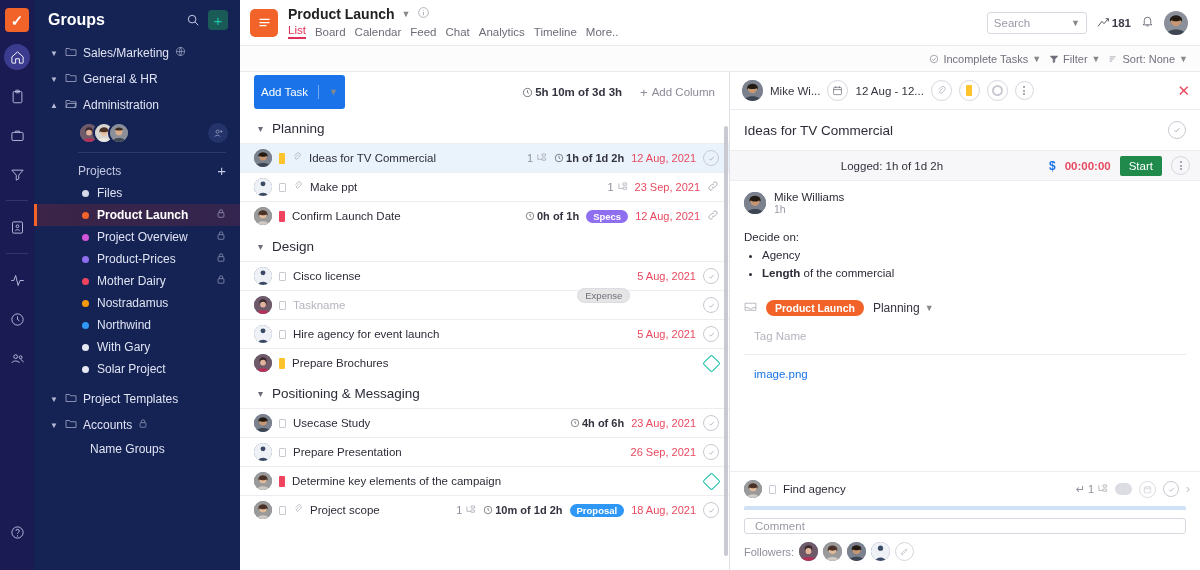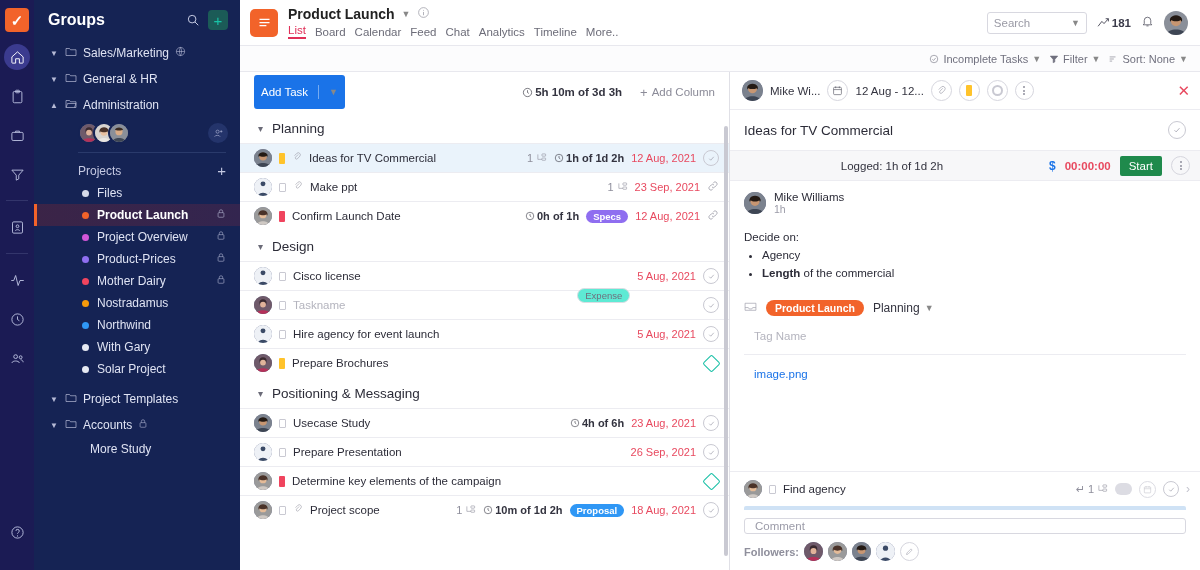--- a/index.html
+++ b/index.html
@@ -172,21 +172,21 @@
   .flag { width: 6px; height: 11px; flex: none; border-radius: 1px; }
   .flag.empty { border: 1px solid #c9c9d2; background: transparent; width:7px; height:9px; }
   .clip svg { width: 10px; height: 11px; stroke: #8f8f9c; fill:none; stroke-width:1.3;}
   .tname { font-size: 11.5px; color: #2c2c38; flex: 1; white-space: nowrap; overflow: hidden; }
   .tname.placeholder { color: #b4b4be; }
   .sub { display: flex; align-items: center; gap: 3px; color: #8f8f9c; font-size: 11px; }
   .sub svg { width: 11px; height: 10px; stroke: #8f8f9c; fill:none; stroke-width:1.3; }
   .time { display: flex; align-items: center; gap: 2px; font-size: 11px; color: #33333f; font-weight: bold; }
   .time svg { width: 10px; height: 10px; stroke: #33333f; fill:none; stroke-width:1.4;}
   .tag { border-radius: 9px; padding: 1px 7px; font-size: 9.5px; color: #fff; font-weight: bold; }
-  .tag.grey { background:#5eead4; color:#6f6f7c; border:1px solid #dcdce3; font-weight:normal;margin-top:38px;}
+  .tag.grey { background:#e5e5e5; color:#6f6f7c; border:1px solid #dcdce3; font-weight:normal;margin-top:38px;}
   .date { font-size: 11px; color: #e8495f; white-space: nowrap; }
   .circ {
     width: 16px; height: 16px; border-radius: 50%; border: 1px solid #c9c9d2;
     display:flex; align-items:center; justify-content:center; flex: none;
   }
   .circ svg { width: 9px; height: 9px; stroke: #9b9ba8; fill:none; stroke-width: 1.8; }
   .diamond {
     width: 13px; height: 13px; border: 1.6px solid #16bfa5; transform: rotate(45deg);
     border-radius: 2px; flex: none; margin-right: 1px;
   }
@@ -274,21 +274,21 @@
   .bar-ico svg { width:9px;height:9px; stroke:#b4b4be; fill:none; stroke-width:1.2;}
   .nextchev { color:#c4c4ce; font-size: 12px; }
   .blue-strip { height: 4px; background: #cfe2f5; margin: 0 14px; border-radius:2px 2px 0 0; }
 
   .comment-area { padding: 8px 14px 0 14px; flex:none; }
   .comment-box {
     border:1px solid #d8d8e0; border-radius:3px; height:16px; display:flex; align-items:center;
     padding: 0 10px; color:#9b9ba8; font-size:11.5px;
   }
   .followers { display:flex; align-items:center; gap:5px; padding: 8px 14px 9px 14px; flex:none;}
-  .followers .flabel { color:#8f8f9c; font-size:11px;font-weight:bold; }
+  .followers .flabel { color:#8f8f9c; font-size:11px; }
   .followers .av { width:19px;height:19px; }
   .pencil { width:19px;height:19px;border-radius:50%;border:1px solid #d6d6de;display:flex;align-items:center;justify-content:center;}
   .pencil svg { width:9px;height:9px;stroke:#9b9ba8;fill:none;stroke-width:1.4;}
 
   
   .face { width:100%; height:100%; display:block; }
 </style>
 </head>
 <body>
 
@@ -505,21 +505,21 @@
         <span class="caret">▼</span>
         <span class="folder"><svg viewBox="0 0 24 22">
               <path d="M2 5h7l2 2.5h11V19H2z"></path>
             </svg></span>
         <span>Accounts</span>
         <span class="lock"><svg viewBox="0 0 24 24">
               <rect x="5" y="10" width="14" height="11" rx="2"></rect>
               <path d="M8 10V7a4 4 0 018 0v3"></path>
             </svg></span>
       </div>
-      <div class="more-groups">More Study</div>
+      <div class="more-groups">Name Groups</div>
     </div>
   </div>
 
   <div class="main">
 
     <div class="topbar">
       <div class="proj-icon">
         <svg viewBox="0 0 24 24" fill="none">
             <path d="M4 7h16M4 12h16M4 17h11"></path>
           </svg>

